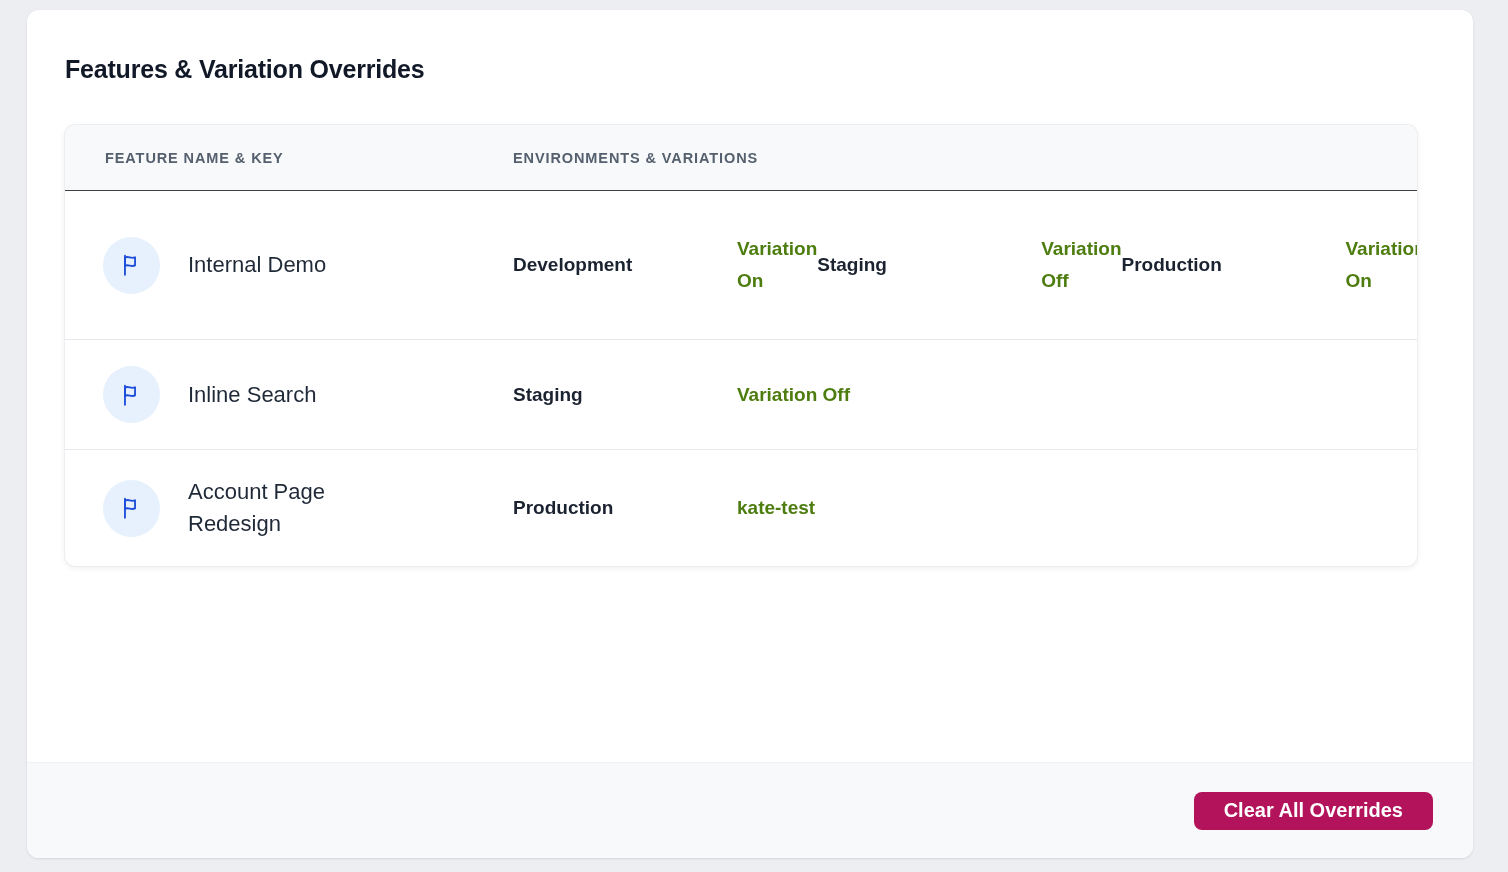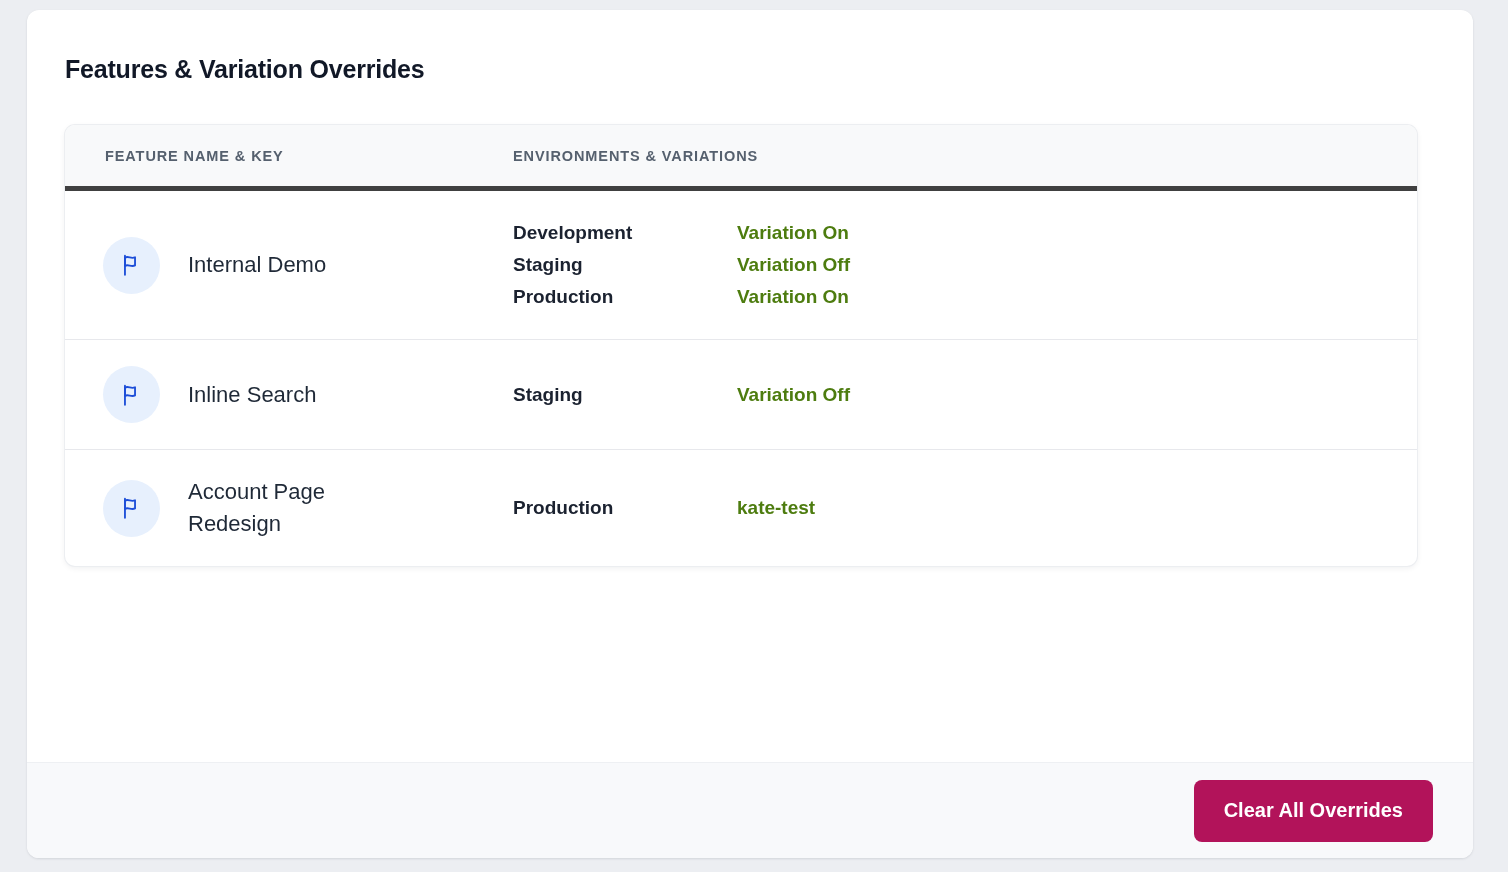--- a/index.html
+++ b/index.html
@@ -42,21 +42,21 @@
     border-radius: 10px;
     background: #ffffff;
     box-shadow: 0 0 0 1px #eceef1, 0 2px 6px rgba(16,24,40,0.07);
     overflow: hidden;
   }
   .table-header {
     display: flex;
     align-items: center;
     height: 66px;
     background: #f8f9fa;
-    border-bottom: 5px solid #404040;
+    border-bottom: 1px solid #404040;
   }
   .th {
     font-size: 14.5px;
     font-weight: 700;
     letter-spacing: 0.9px;
     color: #55606e;
     text-transform: uppercase;
   }
   .th-feature { width: 448px; padding-left: 40px; flex-shrink: 0; }
   .th-envs { flex: 1; }
@@ -91,21 +91,21 @@
     margin-left: 28px;
     font-size: 22px;
     font-weight: 500;
     line-height: 32px;
     color: #1f2937;
     max-width: 165px;
   }
   .cell-envs {
     flex: 1;
     display: flex;
-    flex-direction: column;
+    flex-direction: row;
   }
   .env-line {
     display: flex;
     align-items: center;
     line-height: 32px;
   }
   .env-name {
     width: 224px;
     flex-shrink: 0;
     font-size: 19px;
@@ -121,21 +121,21 @@
     height: 96px;
     background: #f8f9fb;
     border-top: 1px solid #eef0f3;
     display: flex;
     align-items: center;
     justify-content: flex-end;
     padding-right: 40px;
     flex-shrink: 0;
   }
   .clear-btn {
-    height: 62px;
+    height: 38px;
     padding: 0 30px;
     border: none;
     border-radius: 8px;
     background: #b2135a;
     color: #ffffff;
     font-family: "Liberation Sans", sans-serif;
     font-size: 20px;
     font-weight: 700;
     cursor: pointer;
   }

